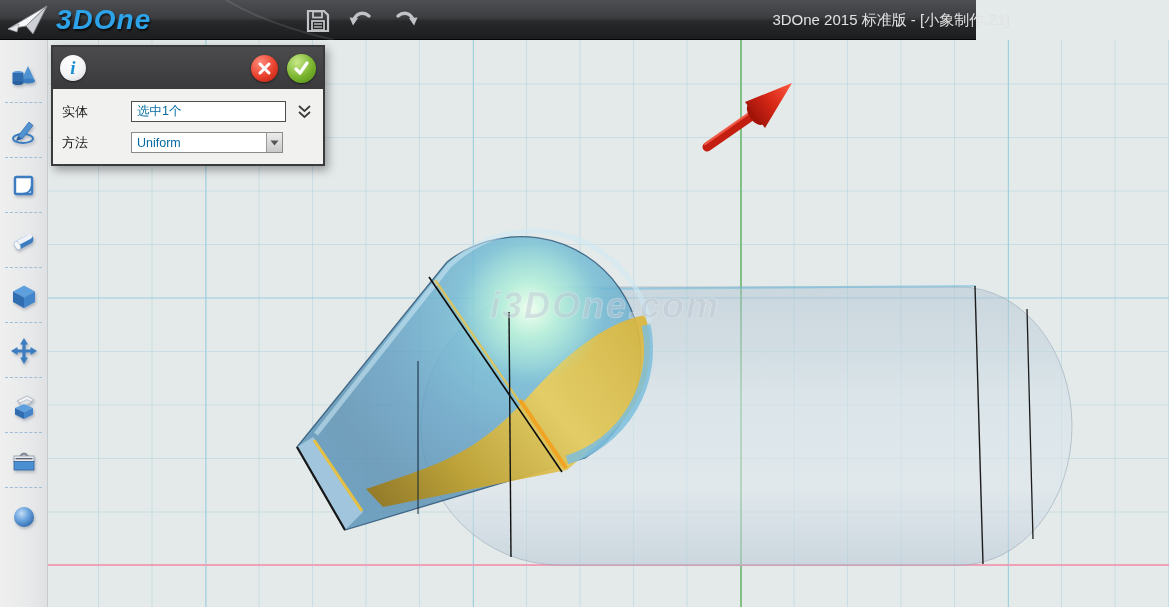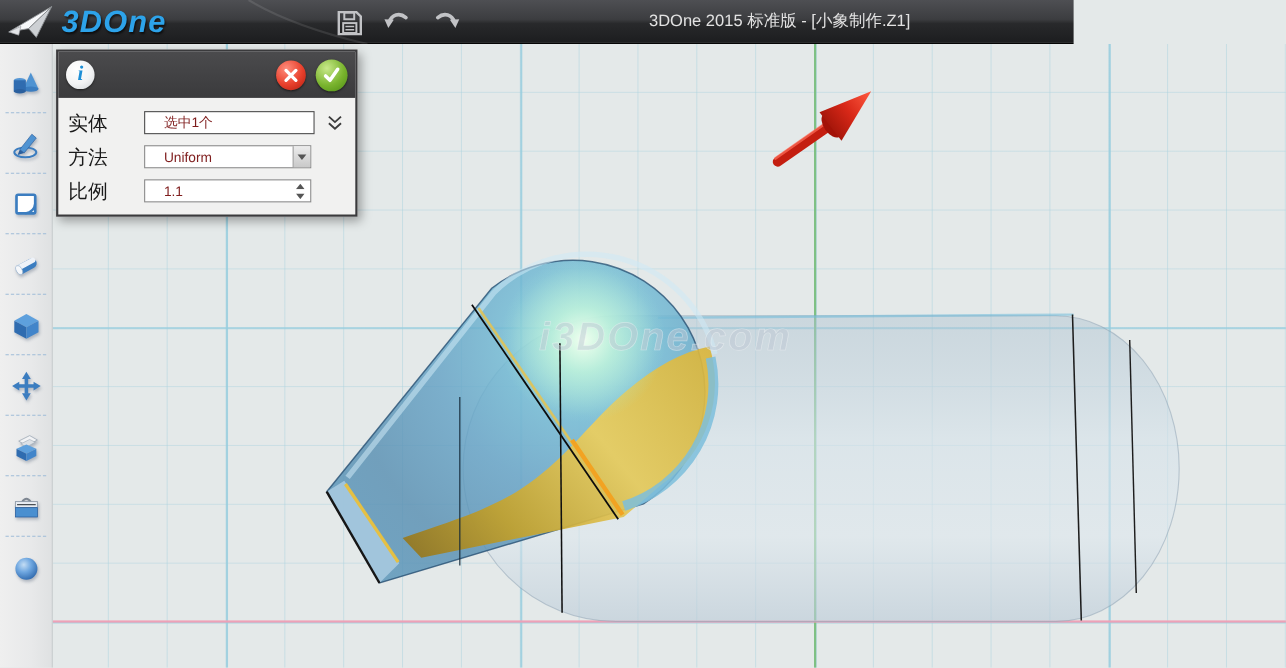--- a/index.html
+++ b/index.html
@@ -19,21 +19,21 @@
   .titlebar-swoosh { position:absolute; left:0; top:0; pointer-events:none; }
   .logo { position:absolute; left:6px; top:2px; height:36px; display:flex; align-items:center; gap:6px; }
   .logo-text {
     font-size:28px; font-weight:bold; font-style:italic; letter-spacing:1px;
     color:#2da3ea; text-shadow:1px 2px 2px rgba(0,0,0,0.65);
   }
   .tb-icons { position:absolute; left:304px; top:7px; display:flex; gap:17px; align-items:center; }
   .tb-btn { width:27px; height:27px; display:flex; align-items:center; justify-content:center; cursor:pointer; }
   .win-title {
     position:absolute; left:590px; top:0; width:420px; height:40px; line-height:40px;
-    text-align:left; color:#e2e2e2; font-size:15px; white-space:nowrap;
+    text-align:right; color:#e2e2e2; font-size:15px; white-space:nowrap;
   }
 
   
   .sidebar {
     position:absolute; left:0; top:40px; width:48px; height:567px; z-index:30;
     background:linear-gradient(90deg,#efefef 0%,#e8e9ea 60%,#dfe1e2 100%);
     border-right:1px solid #c6cbcd; padding-top:8px;
   }
   .tool { height:55px; display:flex; align-items:center; justify-content:center; position:relative; cursor:pointer; }
   .tool:not(:last-child)::after {
@@ -79,24 +79,24 @@
   .dlg-spacer { flex:1; }
   .cancel-btn, .confirm-btn {
     border-radius:50%; cursor:pointer; display:flex; align-items:center; justify-content:center;
     box-shadow:0 1px 2px rgba(0,0,0,0.55);
   }
   .cancel-btn { width:27px; height:27px; background:radial-gradient(circle at 35% 28%,#ff8d7d 0%,#e8402c 55%,#b01c0e 100%); margin-right:9px; }
   .confirm-btn { width:29px; height:29px; background:radial-gradient(circle at 35% 28%,#c8e98a 0%,#7ab42e 55%,#4c8b12 100%); }
   .dlg-body { padding:12px 9px 9px 9px; }
   .drow { display:flex; align-items:center; height:21px; margin-bottom:10px; }
   .drow:last-child { margin-bottom:2px; }
-  .dlabel { width:69px; font-size:18px; color:#1a1a1a; }
+  .dlabel { width:69px; font-size:13px; color:#1a1a1a; }
   .dfield {
     height:21px; background:#ffffff; display:flex; align-items:center;
-    font-size:12.5px; color:#7f1d1d; padding:0 17px; position:relative; cursor:text;
+    font-size:12.5px; color:#0369a1; padding:0 5px; position:relative; cursor:text;
   }
   .f-entity { width:155px; border:1px solid #4d4d4d; }
   .f-wide  { width:152px; border:1px solid #8b8b8b; padding-right:18px; }
   .dchevron { margin-left:9px; width:18px; height:20px; display:flex; align-items:center; justify-content:center; cursor:pointer; }
   .darrowbtn {
     position:absolute; right:0; top:0; width:16px; height:19px; cursor:pointer;
     background:linear-gradient(180deg,#ececec,#c9c9c9); border-left:1px solid #999;
     display:flex; align-items:center; justify-content:center;
   }
   .dspin {
@@ -332,33 +332,15 @@
         <span class="dlabel">方法</span>
         <div class="dfield f-wide">
           <span>Uniform</span>
           <div class="darrowbtn">
             <svg width="9" height="6" viewBox="0 0 9 6">
               <polygon points="0.5,0.5 8.5,0.5 4.5,5.5" fill="#555"></polygon>
             </svg>
           </div>
         </div>
       </div>
-      <div class="drow">
-        <span class="dlabel">比例</span>
-        <div class="dfield f-wide">
-          <span>1.1</span>
-          <div class="dspin">
-            <div class="spin-up">
-              <svg width="8" height="5" viewBox="0 0 8 5">
-                <polygon points="4,0 8,5 0,5" fill="#555"></polygon>
-              </svg>
-            </div>
-            <div class="spin-down">
-              <svg width="8" height="5" viewBox="0 0 8 5">
-                <polygon points="0,0 8,0 4,5" fill="#555"></polygon>
-              </svg>
-            </div>
-          </div>
-        </div>
-      </div>
     </div>
   </div>
 </div>
 
 </body></html>

